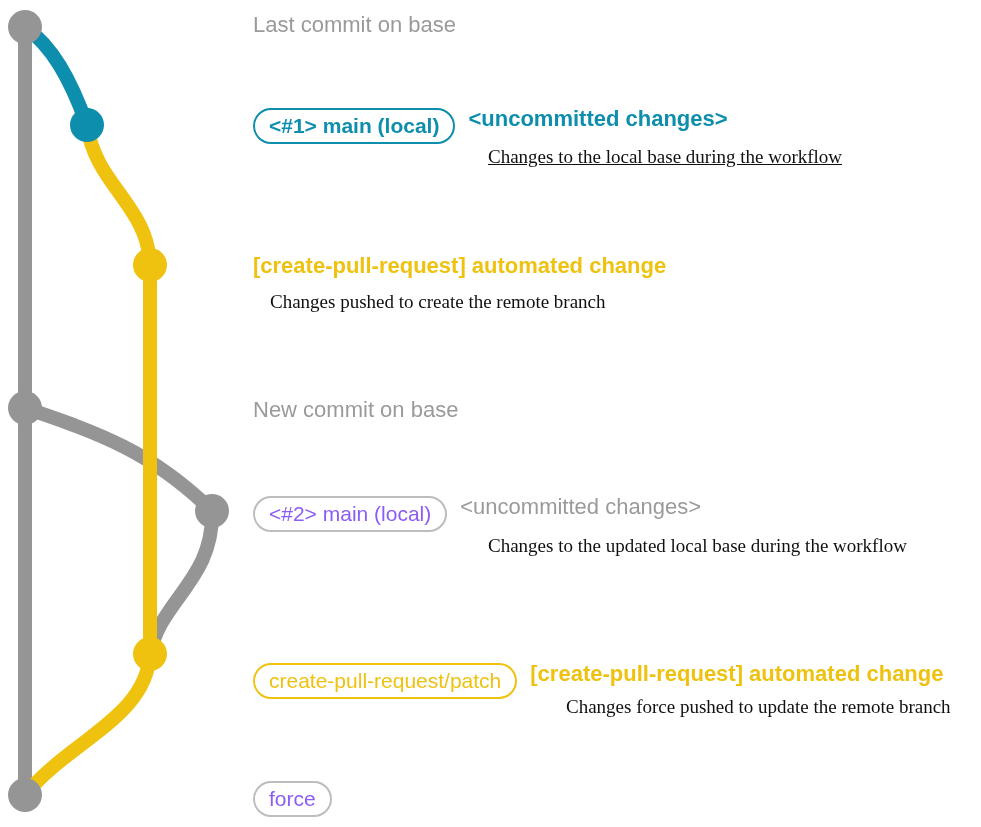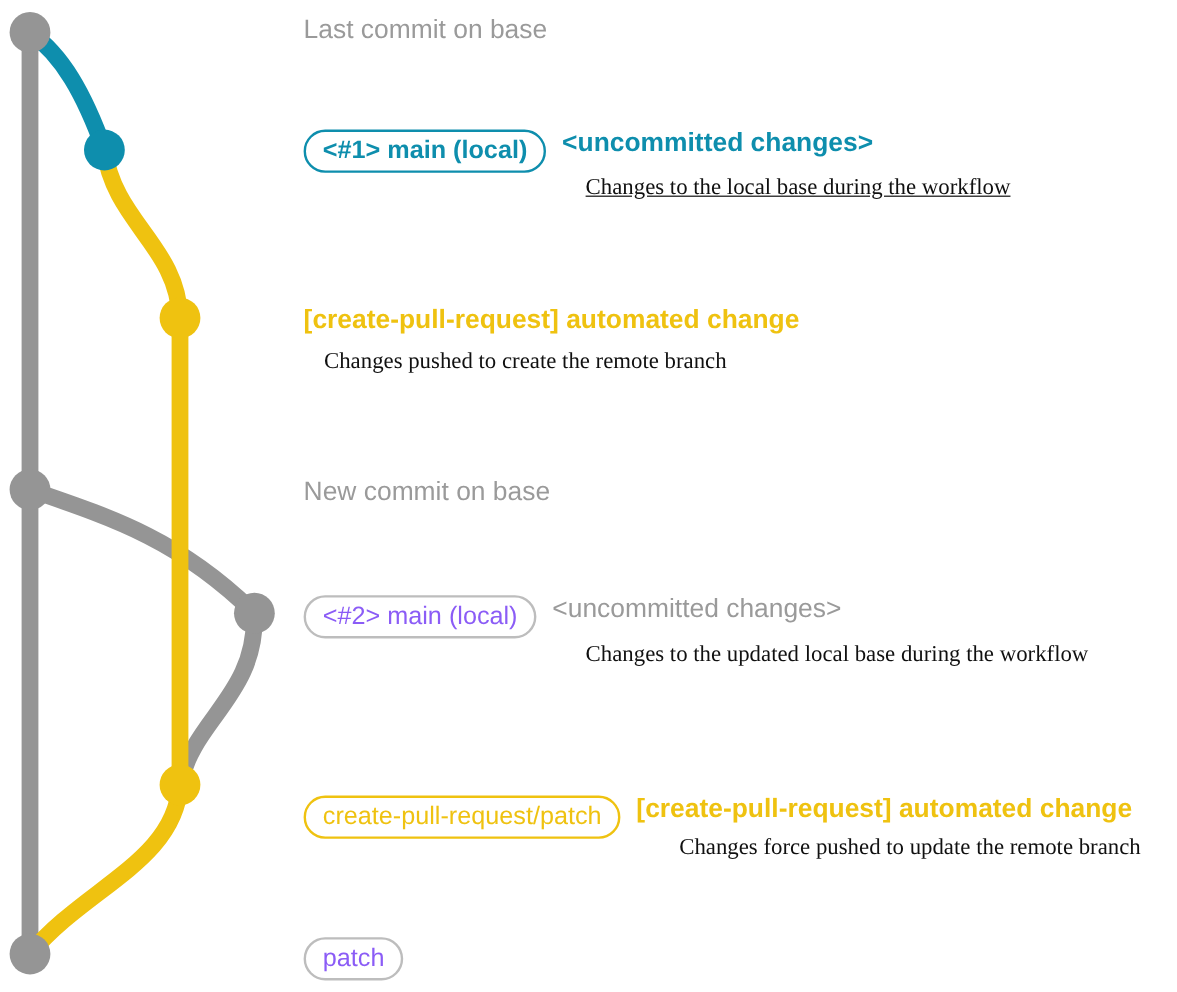--- a/index.html
+++ b/index.html
@@ -128,14 +128,14 @@
 </div>
 <div class="anno desc" style="left:488px; top:536px;">Changes to the updated local base during the workflow</div>
 
 <div class="anno row" style="left:253px; top:651px;margin-top:12px;">
   <span class="pill yellow">create-pull-request/patch</span>
   <span class="subject yellow">[create-pull-request] automated change</span>
 </div>
 <div class="anno desc" style="left:566px; top:697px;">Changes force pushed to update the remote branch</div>
 
 <div class="anno row" style="left:253px; top:781px;">
-  <span class="pill">patch</span>
+  <span class="pill">force</span>
 </div>
 
 </body></html>

